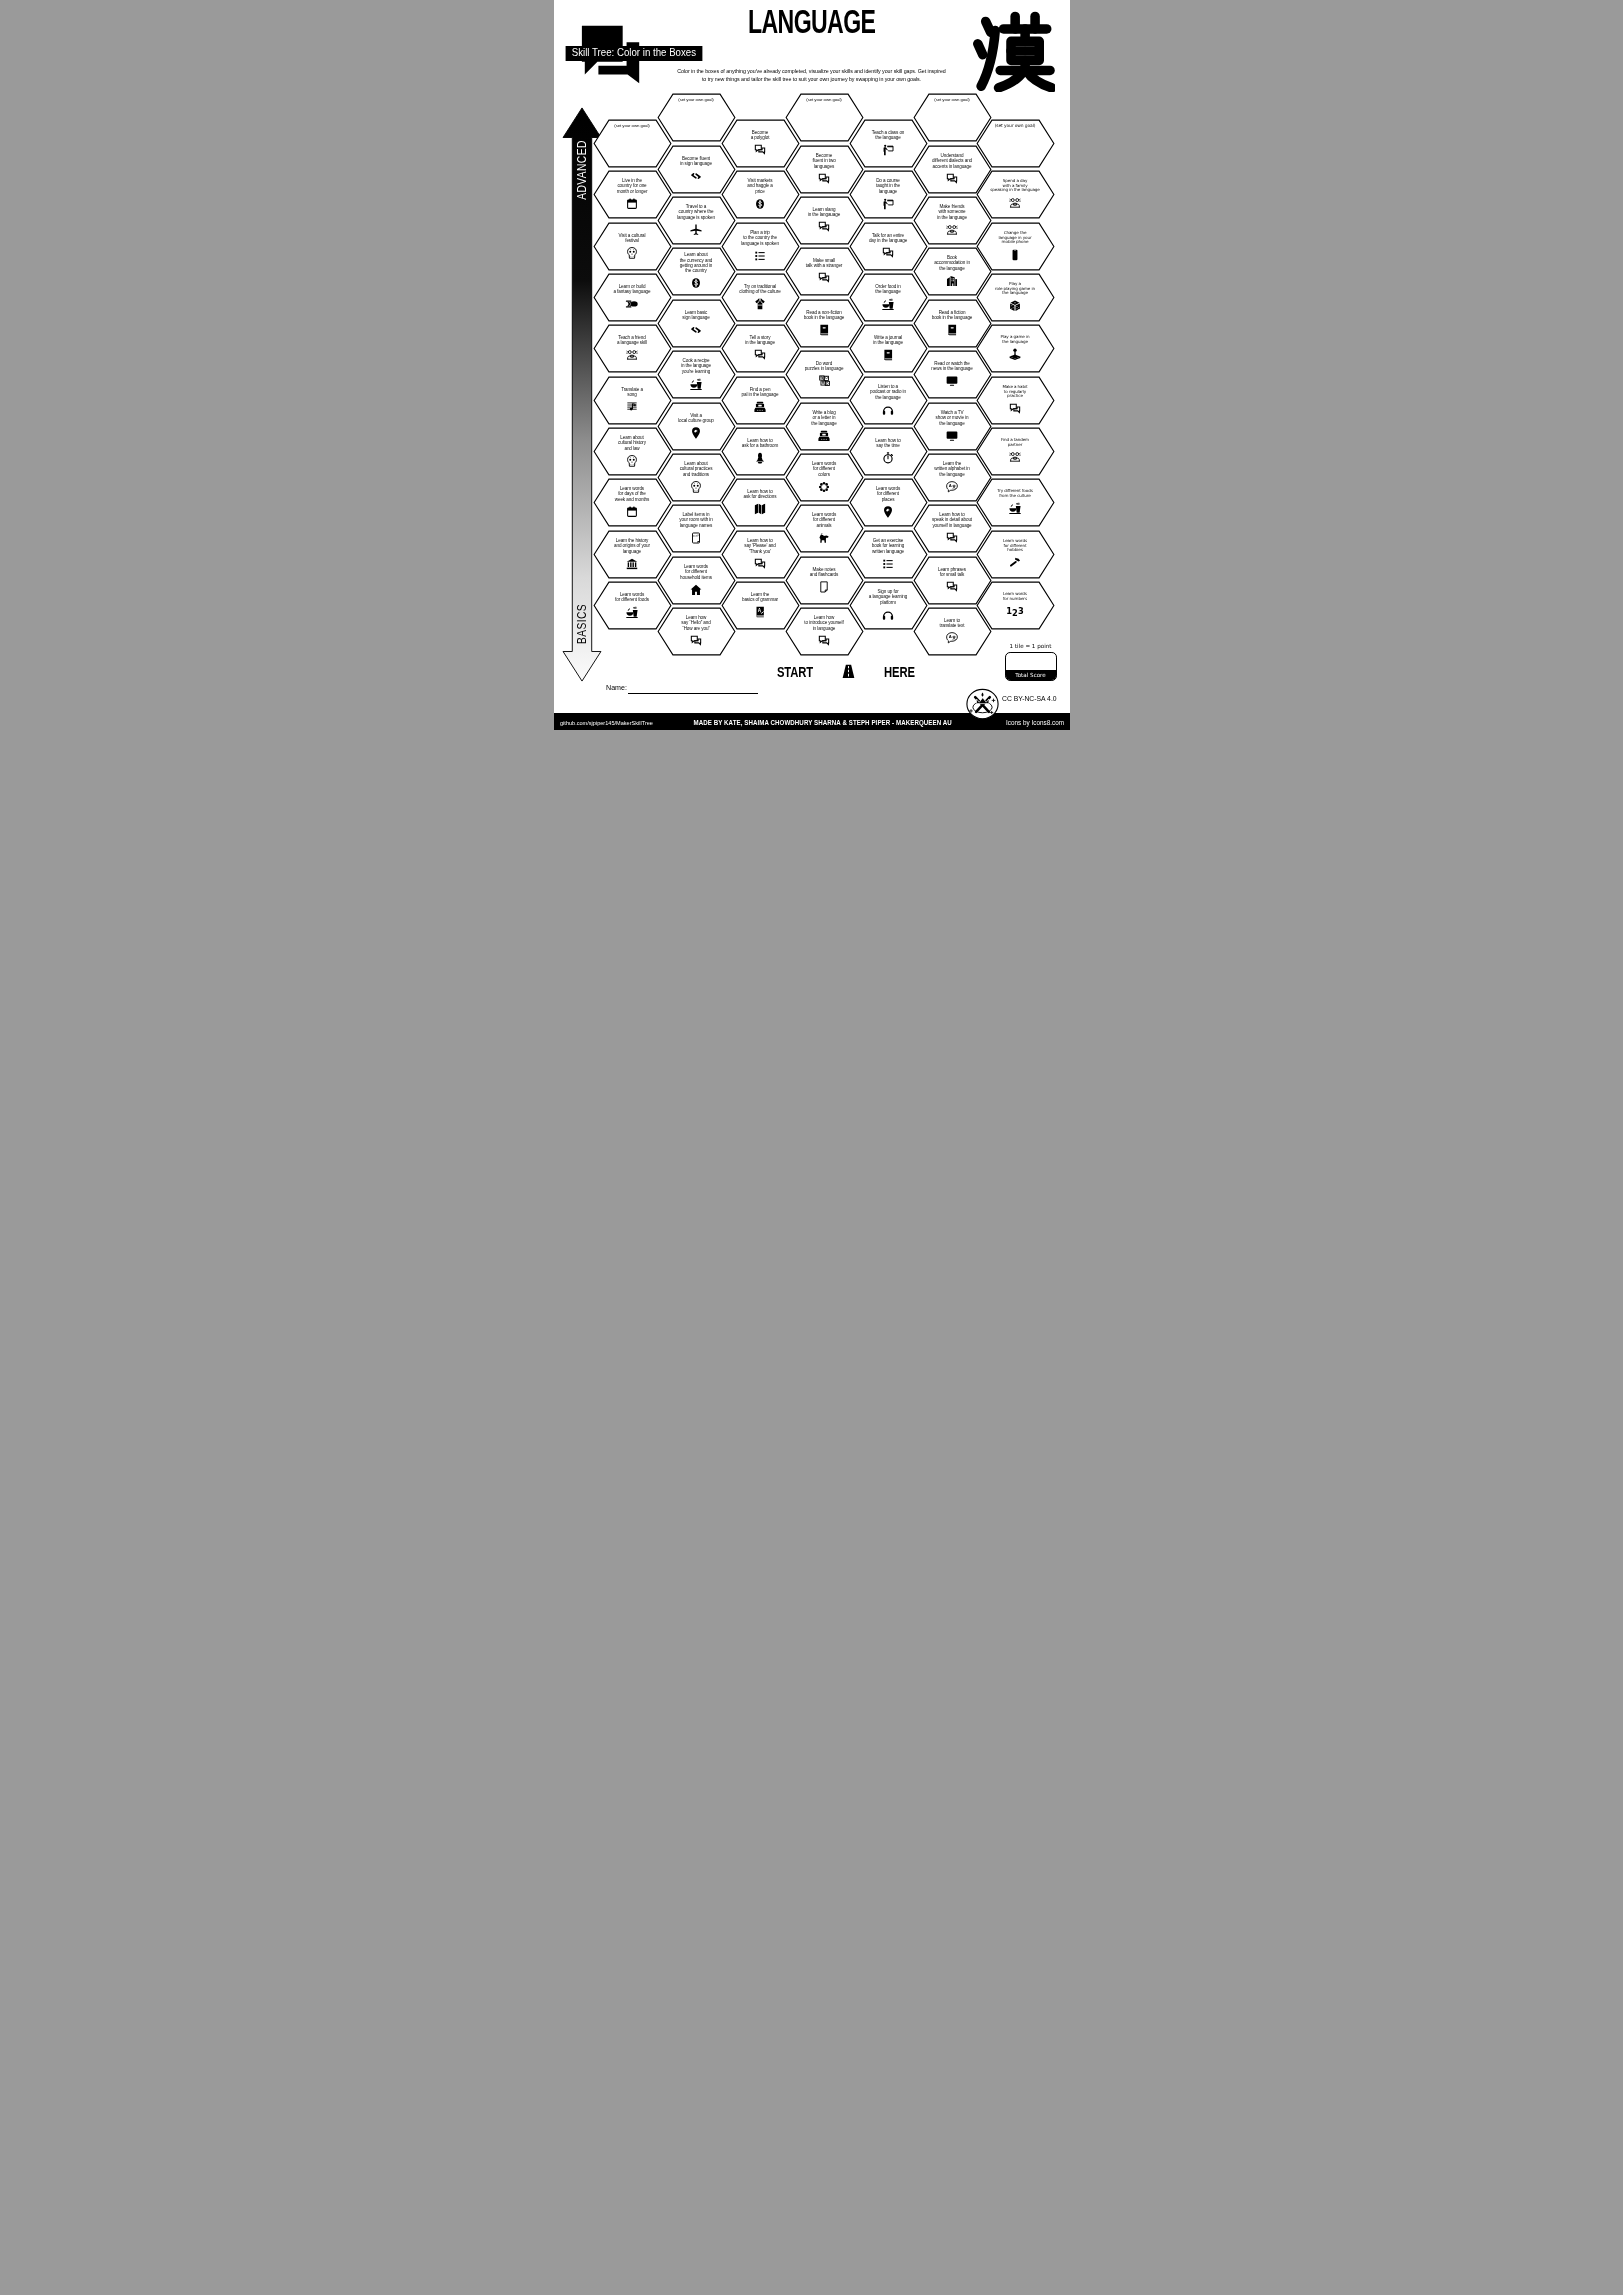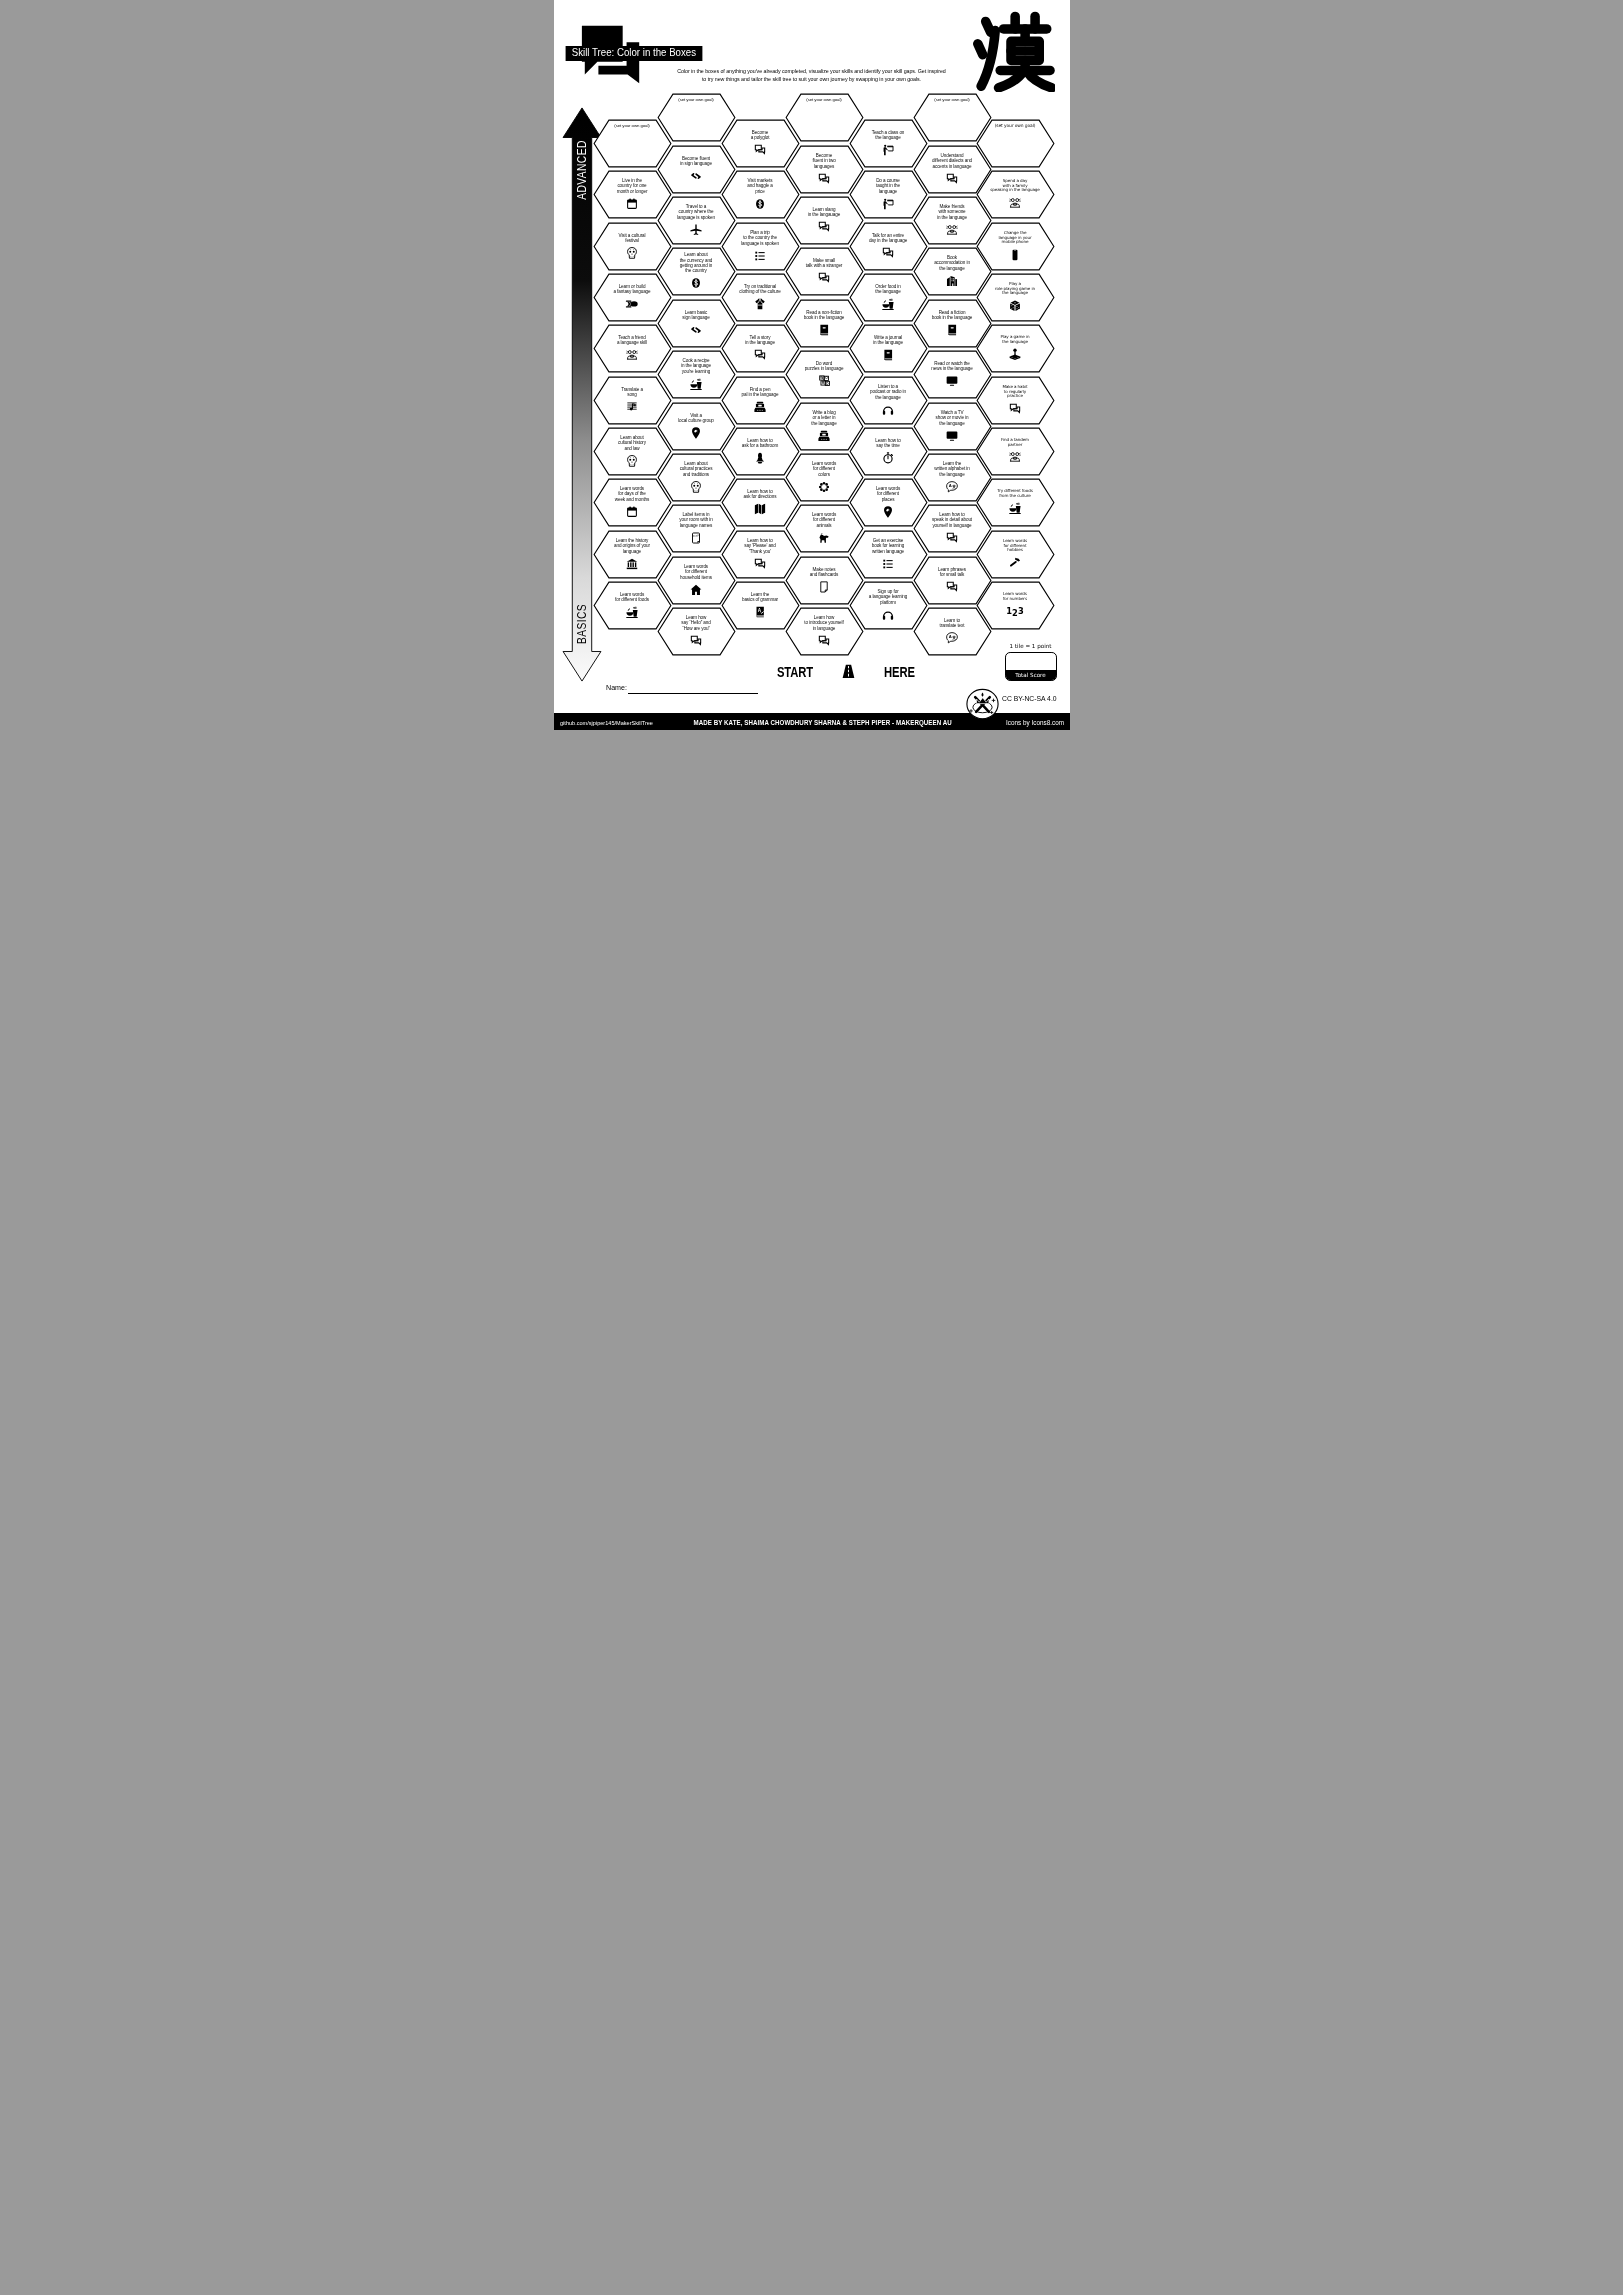--- a/index.html
+++ b/index.html
@@ -65,20 +65,21 @@
 </head>
 <body>
 
 <div class="page">
 
   <svg style="position:absolute;left:23px;top:21px;" width="70" height="68" viewBox="0 0 140 140">
     <path d="M8 10h84v74H40L14 110V84H8z" fill="#000"></path>
     <path d="M100 44h26v84l-24-18H42v-18h58z" fill="#000"></path>
   </svg>
 
+  <div class="title-row"><span class="t">LANGUAGE</span></div>
   <div class="subtitle-row"><span class="s">Skill Tree: Color in the Boxes</span></div>
   <div class="desc">
     <div>Color in the boxes of anything you've already completed, visualize your skills and identify your skill gaps.  Get inspired</div>
     <div>to try new things and tailor the skill tree to suit your own journey by swapping in your own goals.</div>
   </div>
 
   <svg style="position:absolute;left:418px;top:9.3px;" width="83" height="83" viewBox="0 0 200 200">
     <g fill="none" stroke="#000" stroke-width="23" stroke-linecap="round" stroke-linejoin="round">
       <path d="M33 30 l12 26"></path>
       <path d="M14 84 l12 26"></path>

